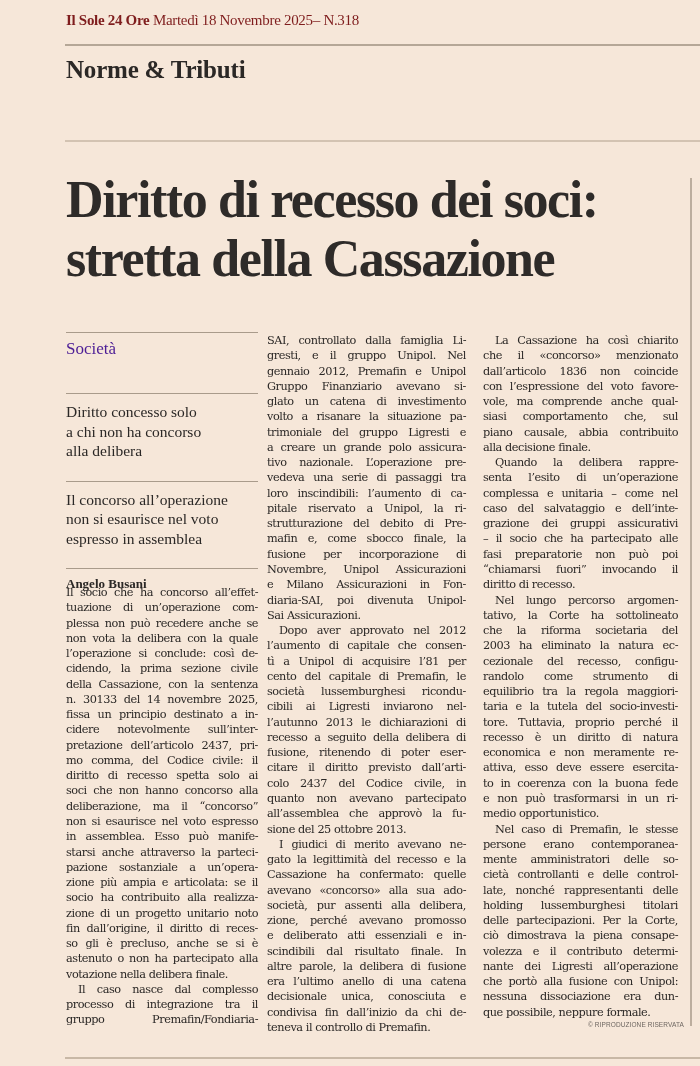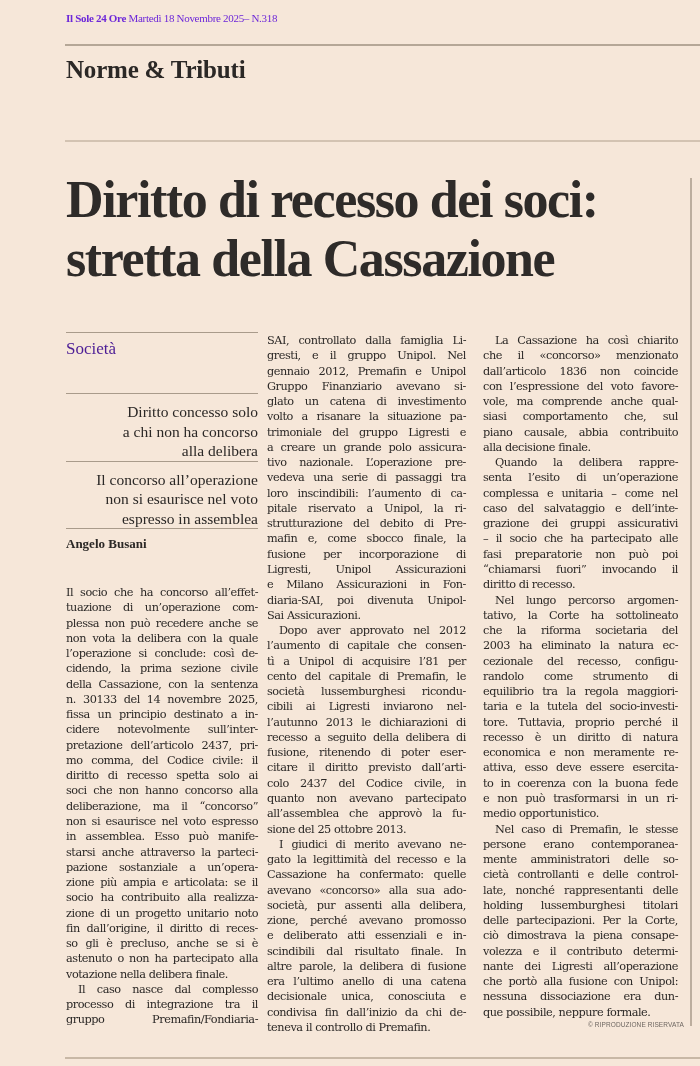--- a/index.html
+++ b/index.html
@@ -13,23 +13,23 @@
       position: relative;
       overflow: hidden;
       font-family: "DejaVu Serif", "Liberation Serif", serif;
       color: #2b2826;
     }
     .masthead {
       position: absolute;
       left: 66px;
       top: 12px;
       font-family: "Liberation Serif", serif;
-      font-size: 11px;
+      font-size: 15px;
       letter-spacing: -0.3px;
-      color: #6d28d9;
+      color: #7f1d1d;
       white-space: nowrap;
       text-align: center;
     }
     .masthead .brand {
       font-weight: bold;
     }
     .rule {
       position: absolute;
       background: #b5a797;
     }
@@ -78,22 +78,21 @@
       font-size: 17px;
       color: #4c1d95;
       margin-top: 6px;
       height: 54px;
     }
     .sb-sub {
       font-family: "Liberation Serif", serif;
       font-size: 15.5px;
       line-height: 19.5px;
       color: #2b2826;
-      padding: 8px 0 0 0;
-      text-align: right;
+      padding: 8px 0 20px 0;
     }
     .sb-sub span { display: block; white-space: nowrap; }
     .sb-author {
       font-family: "Liberation Serif", serif;
       font-weight: bold;
       font-size: 13px;
       padding-top: 7px;
       color: #2b2826;
     }
 
@@ -206,21 +205,21 @@
     <span class="line">volto a risanare la situazione pa-</span>
     <span class="line">trimoniale del gruppo Ligresti e</span>
     <span class="line">a creare un grande polo assicura-</span>
     <span class="line">tivo nazionale. L’operazione pre-</span>
     <span class="line">vedeva una serie di passaggi tra</span>
     <span class="line">loro inscindibili: l’aumento di ca-</span>
     <span class="line">pitale riservato a Unipol, la ri-</span>
     <span class="line">strutturazione del debito di Pre-</span>
     <span class="line">mafin e, come sbocco finale, la</span>
     <span class="line">fusione per incorporazione di</span>
-    <span class="line">Ligresti, Unipol Assicurazioni</span>
+    <span class="line">Novembre, Unipol Assicurazioni</span>
     <span class="line">e Milano Assicurazioni in Fon-</span>
     <span class="line">diaria-SAI, poi divenuta Unipol-</span>
     <span class="line last">Sai Assicurazioni.</span>
     <span class="line indent">Dopo aver approvato nel 2012</span>
     <span class="line">l’aumento di capitale che consen-</span>
     <span class="line">tì a Unipol di acquisire l’81 per</span>
     <span class="line">cento del capitale di Premafin, le</span>
     <span class="line">società lussemburghesi ricondu-</span>
     <span class="line">cibili ai Ligresti inviarono nel-</span>
     <span class="line">l’autunno 2013 le dichiarazioni di</span>

